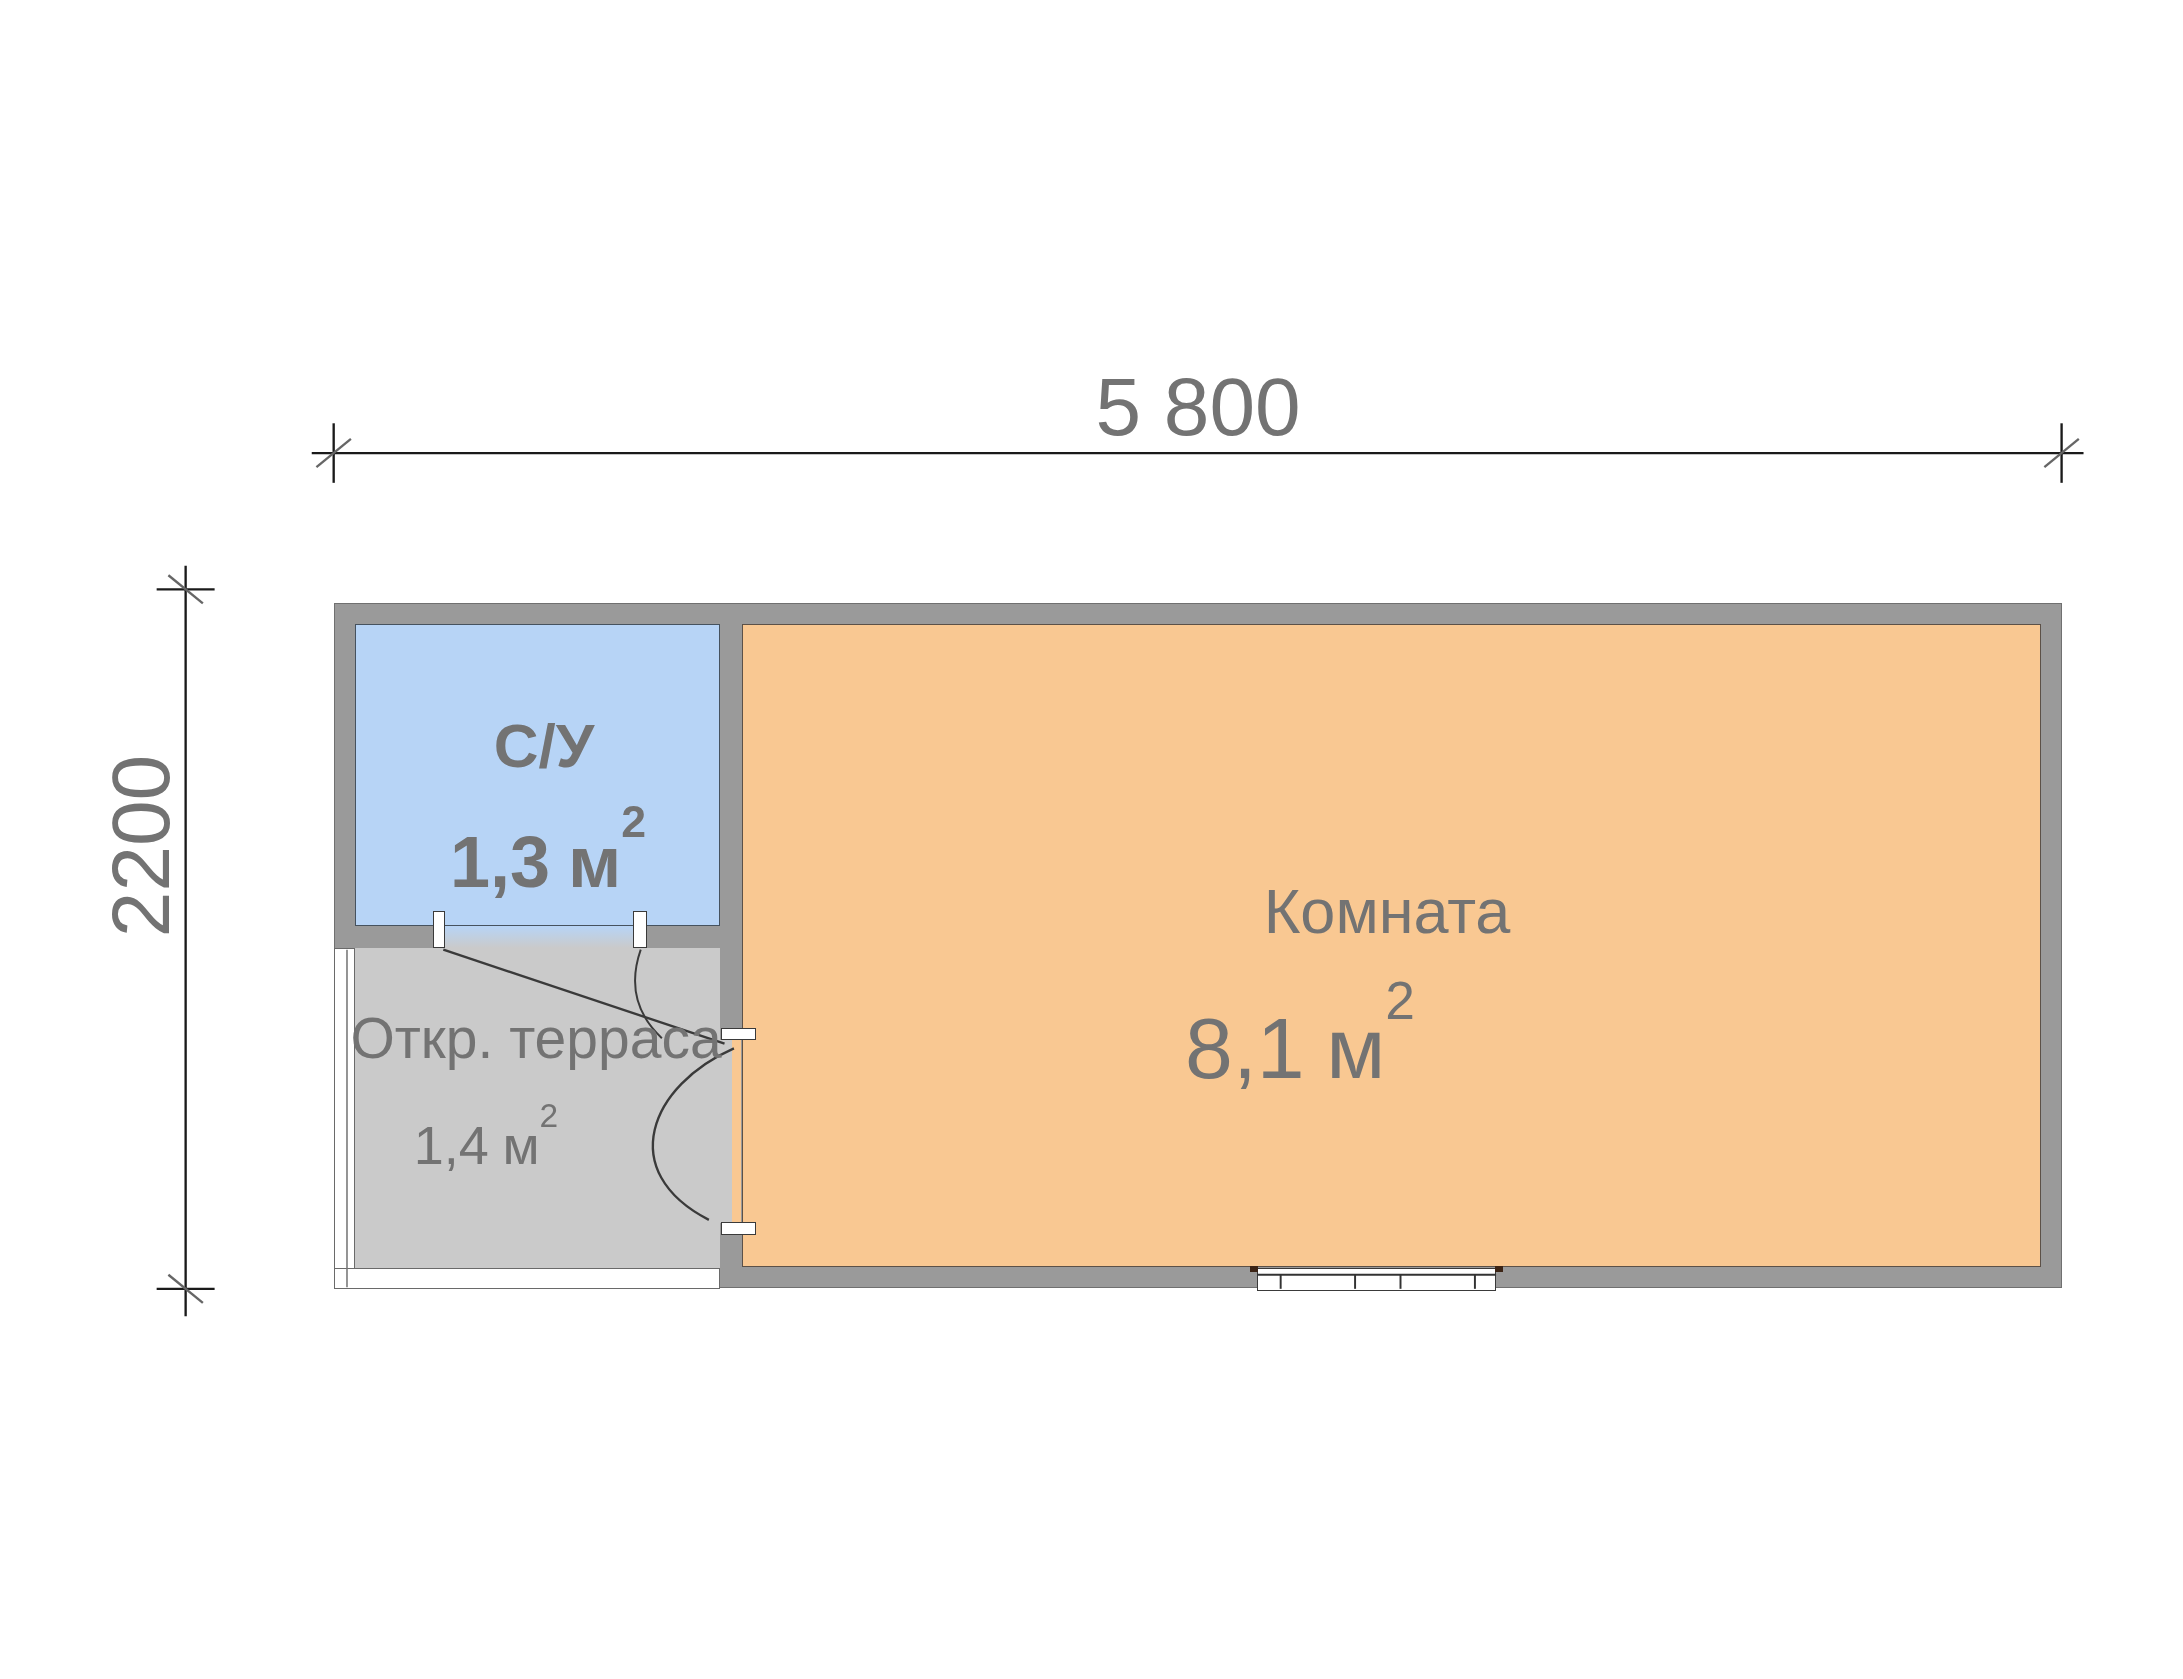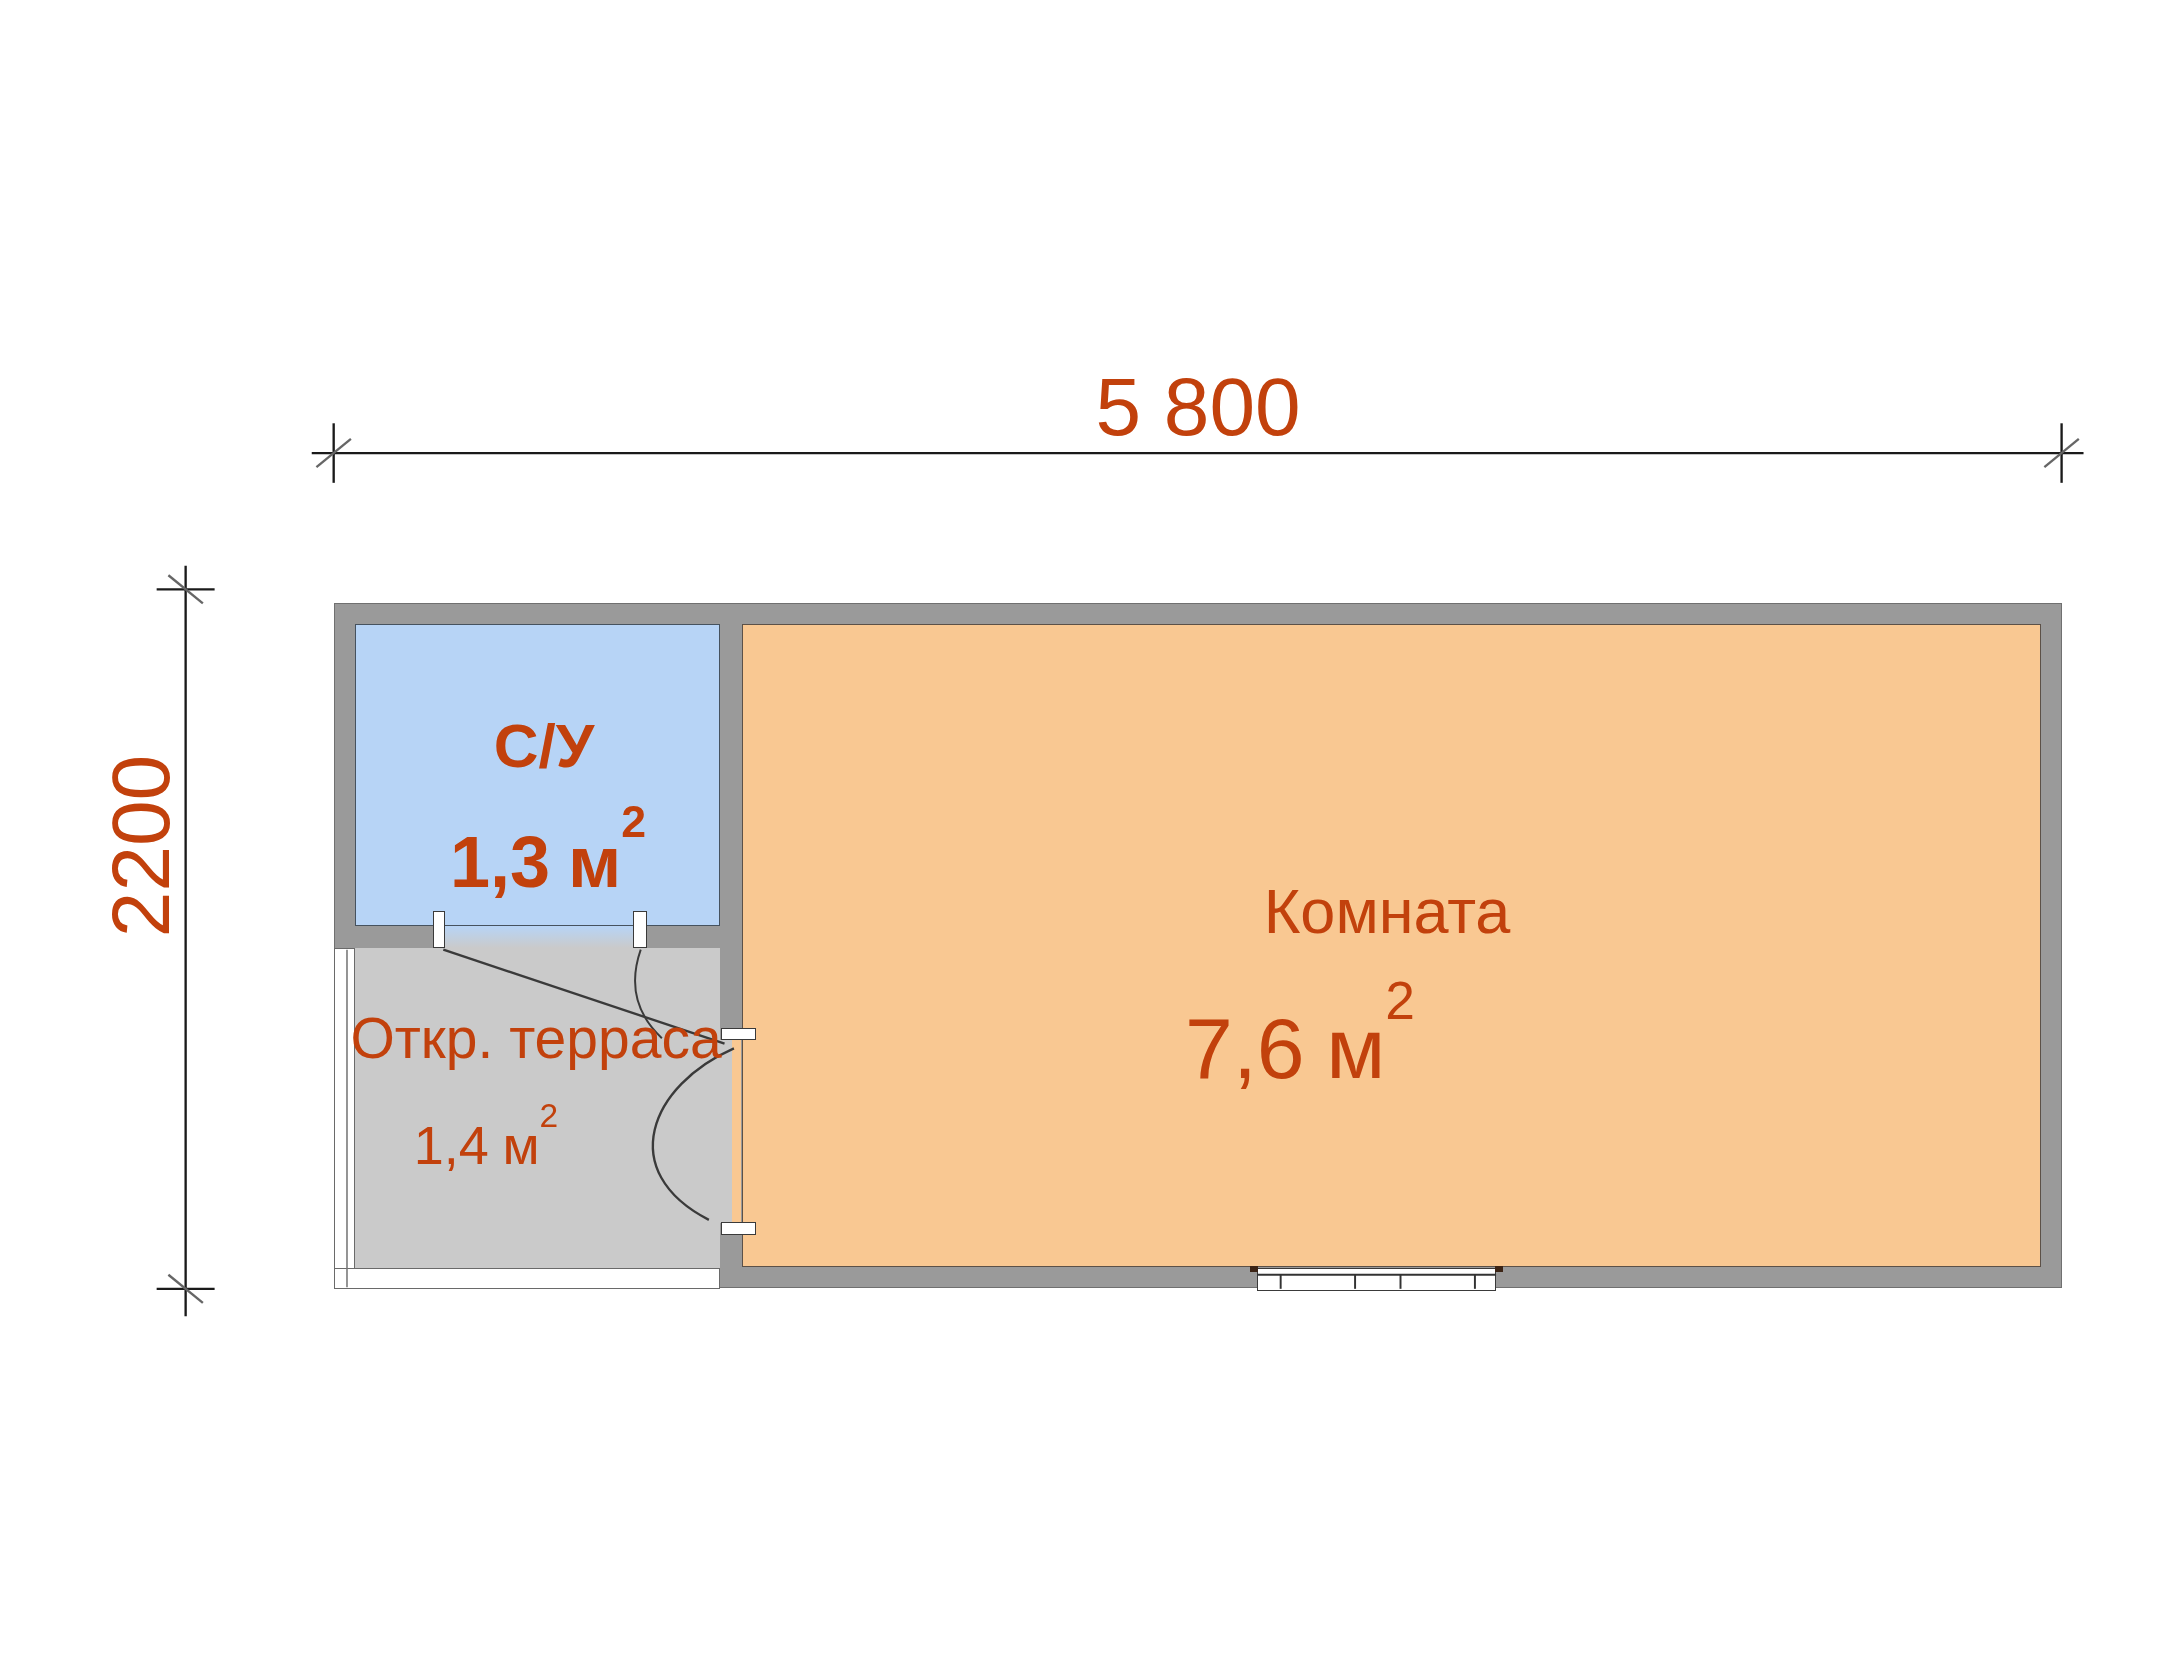--- a/index.html
+++ b/index.html
@@ -1,17 +1,17 @@
 <!DOCTYPE html>
 <html style="font-size:12.5px"><head>
 <meta charset="utf-8">
 <style>
   html,body{margin:0;padding:0;background:#ffffff;}
   .canvas{position:relative;width:2183px;height:1680px;background:#ffffff;overflow:hidden;
-          font-family:"Liberation Sans","DejaVu Sans",sans-serif;color:#c2410c;}
+          font-family:"Liberation Sans","DejaVu Sans",sans-serif;color:#737373;}
   .abs{position:absolute;box-sizing:border-box;}
   
   .building-wall{background:#9a9a9a;border:1.6px solid #707070;}
   .fill{border:1.6px solid #4a4a4a;}
   .open-band{background:#ffffff;border:1.6px solid #6a6a6a;}
   .jamb{background:#ffffff;border:1.6px solid #3a3a3a;}
   .window{background:#ffffff;border:1.6px solid #3a3a3a;}
   .door-grad{background:linear-gradient(#b7d4f6,#cacaca);}
   .dark-mark{background:#3c2415;}
   
@@ -105,17 +105,17 @@
     <span>1,3</span><span class="unit">м</span><sup class="sq">2</sup>
   </div>
 
   <div class="label room-name-terrace" style="left:536px;top:1038px;">Откр. терраса</div>
   <div class="label room-area-terrace" style="left:486px;top:1145px;">
     <span>1,4</span><span class="unit">м</span><sup class="sq">2</sup>
   </div>
 
   <div class="label room-name-main" style="left:1387px;top:911px;">Комната</div>
   <div class="label room-area-main" style="left:1300px;top:1048px;">
-    <span>7,6</span><span class="unit">м</span><sup class="sq">2</sup>
+    <span>8,1</span><span class="unit">м</span><sup class="sq">2</sup>
   </div>
 
 </div>
 
 
 </body></html>

